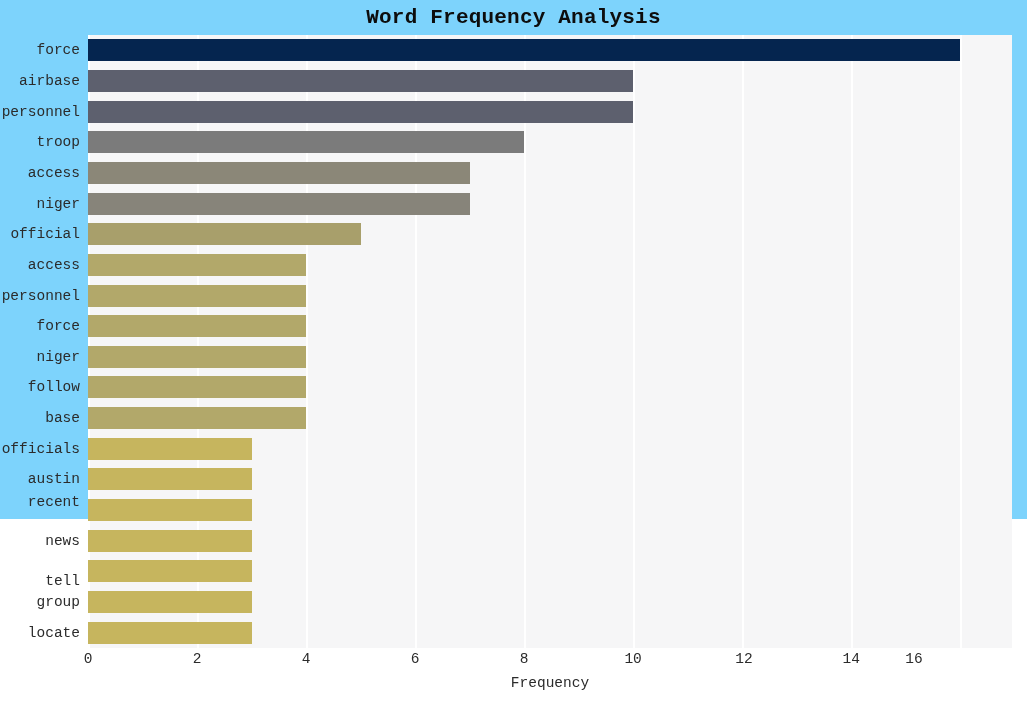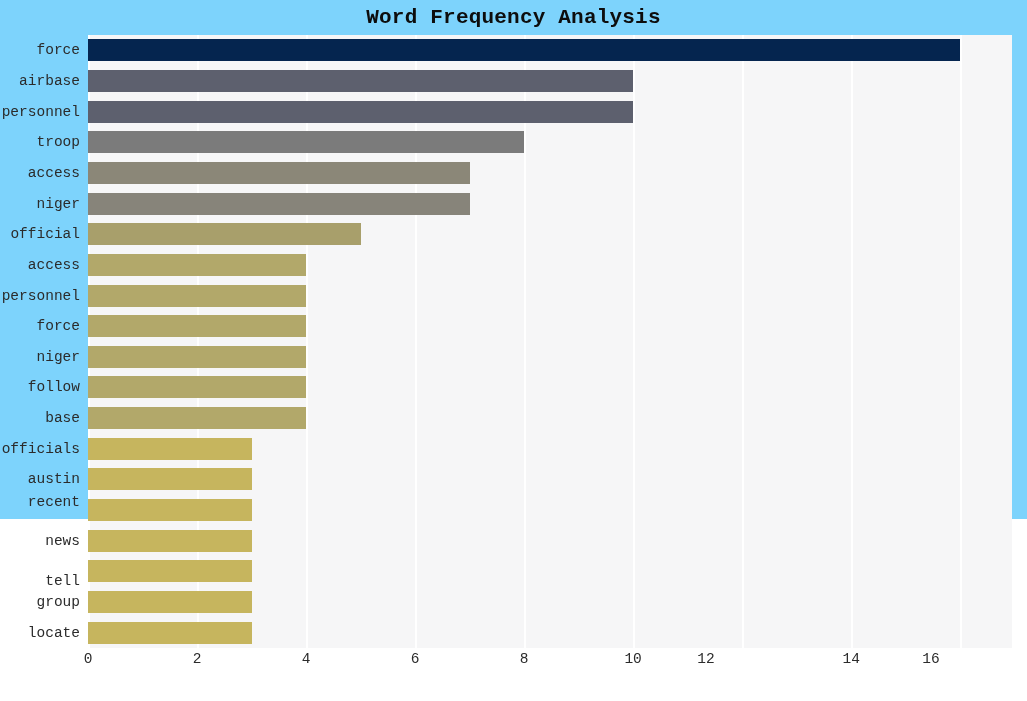--- a/index.html
+++ b/index.html
@@ -167,19 +167,20 @@
       <div class="ytick-label" style="top: 590.675px;">locate</div>
     </div>
 
   <div id="xlabels">
       <div class="xtick-label" style="left: 0px;">0</div>
       <div class="xtick-label" style="left: 109.027px;">2</div>
       <div class="xtick-label" style="left: 218.053px;">4</div>
       <div class="xtick-label" style="left: 327.08px;">6</div>
       <div class="xtick-label" style="left: 436.106px;">8</div>
       <div class="xtick-label" style="left: 545.133px;">10</div>
-      <div class="xtick-label" style="left: 618px;">12</div>
+      <div class="xtick-label" style="left: 656px;">12</div>
       <div class="xtick-label" style="left: 763.186px;">14</div>
-      <div class="xtick-label" style="left: 843px;">16</div>
+      <div class="xtick-label" style="left: 826px;">16</div>
     </div>
 
+  <div id="xaxis-title">Frequency</div>
 
 </div>
 
 </body></html>

